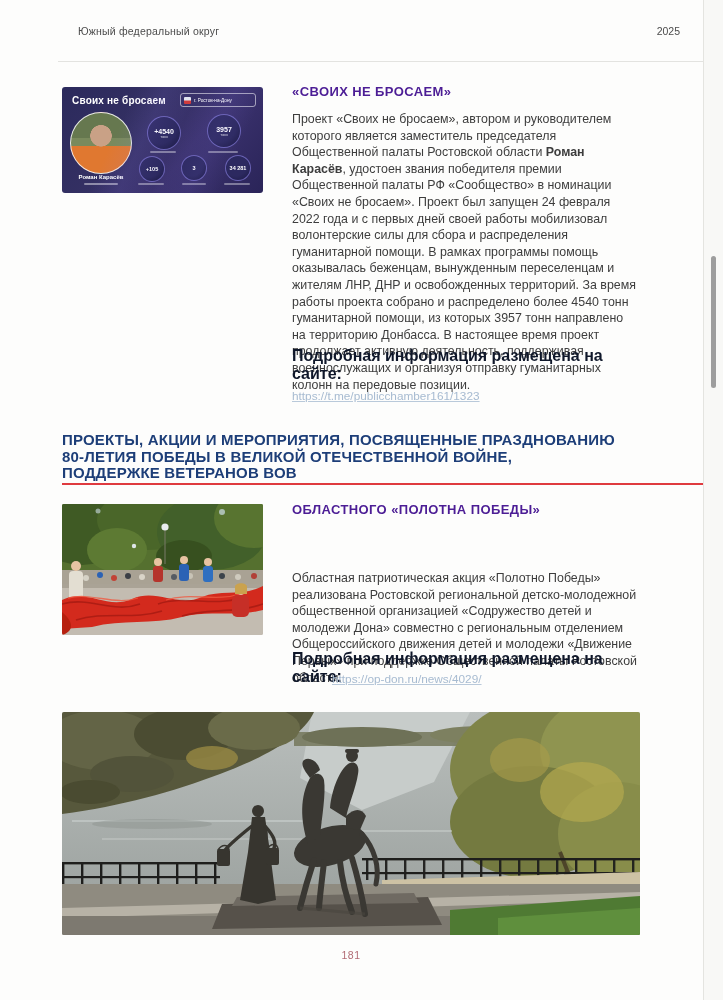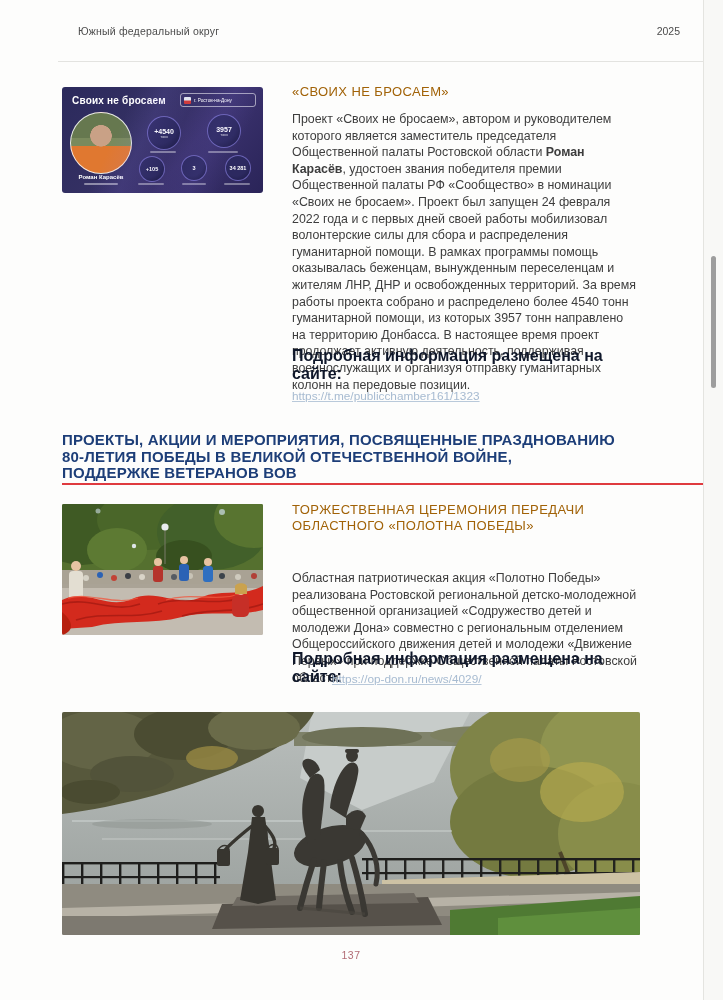--- a/index.html
+++ b/index.html
@@ -9,21 +9,21 @@
   .right-edge{position:absolute;left:703px;top:0;width:1px;height:1000px;background:#e4e4e0;}
   .right-gutter{position:absolute;left:704px;top:0;width:19px;height:1000px;background:#f8f8f6;}
   .scroll-thumb{position:absolute;left:711px;top:256px;width:5px;height:132px;background:#9d9d9d;border-radius:3px;}
 
   
   .hdr-left{left:78px;top:25px;font-size:10.5px;color:#4c4c4c;letter-spacing:.2px;}
   .hdr-right{left:620px;top:25px;width:60px;text-align:right;font-size:10.5px;color:#4c4c4c;}
   .hdr-rule{left:58px;top:61px;width:645px;height:1px;background:#e3e3e0;}
 
   
-  .sec-title{left:292px;width:360px;font-size:13px;font-weight:normal;color:#a16207;letter-spacing:.4px;}
+  .sec-title{left:292px;width:360px;font-size:13px;font-weight:bold;color:#4c1d95;letter-spacing:.4px;}
   .s1-title{top:84px;}
   .body-par{left:292px;width:347px;font-size:12.4px;line-height:16.6px;color:#3d3d3d;text-align:left;}
   .s1-par{top:111px;}
   .info-label{left:292px;width:347px;font-size:16px;font-weight:bold;color:#0f172a;}
   .s1-info{top:347px;}
   .link{left:292px;width:347px;font-size:11.8px;color:#a7bbd1;text-decoration:underline;text-decoration-color:#b9c9da;cursor:pointer;}
   .s1-link{top:389px;}
 
   
   .big-heading{left:62px;top:432px;width:585px;font-size:15px;font-weight:bold;color:#1d3e78;line-height:16.5px;letter-spacing:.2px;}
@@ -172,21 +172,20 @@
       <path d="M6,94 C30,88 52,102 76,94 M104,96 C128,88 154,98 178,90" stroke="#ef5a42" stroke-width="1.3" fill="none" opacity=".8"></path>
       <path d="M0,108 C14,120 10,128 0,131 Z" fill="#b7200f"></path>
 
       <circle cx="179" cy="86" r="5" fill="#e8c7a6"></circle>
       <path d="M173,83 C173,78 185,78 185,83 L185,90 L173,90 Z" fill="#caa24e"></path>
       <rect x="170" y="91" width="17" height="22" rx="5" fill="#c62f27"></rect>
     </svg>
   </div>
 
   <div class="abs sec-title s2-title">
-    <div>ТОРЖЕСТВЕННАЯ ЦЕРЕМОНИЯ ПЕРЕДАЧИ</div>
     <div>ОБЛАСТНОГО «ПОЛОТНА ПОБЕДЫ»</div>
   </div>
   <div class="abs body-par s2-par">Областная патриотическая акция «Полотно Победы» реализована Ростовской региональной детско-молодежной общественной организацией «Содружество детей и молодежи Дона» совместно с региональным отделением Общероссийского движения детей и молодежи «Движение Первых» при поддержке Общественной палаты Ростовской области.</div>
   <div class="abs info-label s2-info">Подробная информация размещена на сайте:</div>
   <a class="abs link s2-link">https://op-don.ru/news/4029/</a>
 
   <div class="abs photo photo-monument">
     <svg viewBox="0 0 578 223" preserveAspectRatio="none">
       <defs>
         <linearGradient id="wg" x1="0" y1="0" x2="0" y2="1">
@@ -262,18 +261,18 @@
         <path d="M300,122 C312,136 318,154 314,172" stroke="#3a3833" stroke-width="5" fill="none" stroke-linecap="round"></path>
         <path d="M268,96 C270,76 278,58 286,52 C292,48 298,52 296,62 C294,76 286,94 284,106 Z"></path>
         <circle cx="290" cy="44" r="6"></circle>
         <rect x="283" y="37" width="14" height="4" rx="2"></rect>
         <path d="M284,104 C292,96 300,96 304,104 L298,118 L284,116 Z"></path>
       </g>
       <path d="M238,196 L303,202" stroke="#4a463f" stroke-width="3" opacity=".6"></path>
     </svg>
   </div>
 
-  <div class="abs page-num">137</div>
+  <div class="abs page-num">181</div>
 
   <div class="right-gutter"></div>
   <div class="right-edge"></div>
   <div class="scroll-thumb"></div>
 </div>
 
 </body></html>

